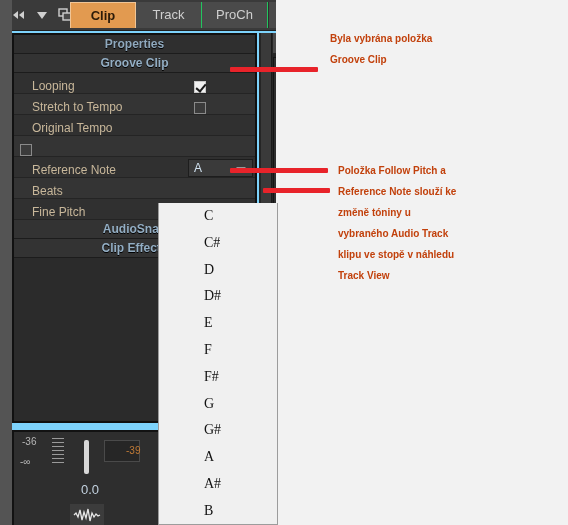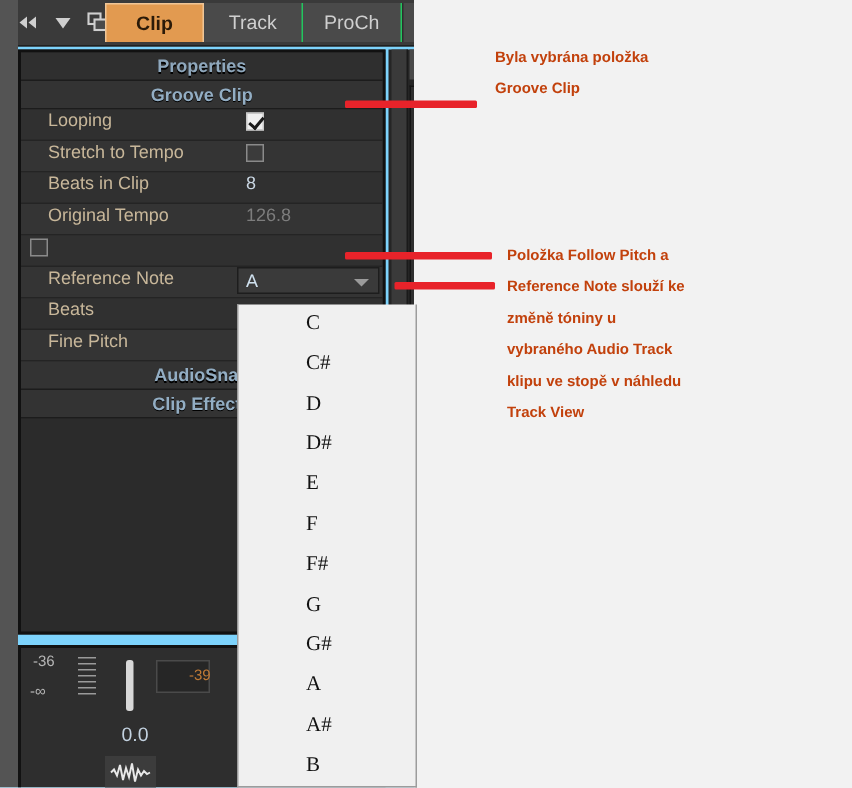--- a/index.html
+++ b/index.html
@@ -49,23 +49,24 @@
     background:#2b2b2b;border:2px solid #111;box-sizing:border-box;
   }
   .sec-head{
     height:18px;line-height:18px;text-align:center;
     font-size:12px;font-weight:bold;color:#8fa8bd;
     background:#2f2f2f;border-bottom:1px solid #1c1c1c;
     text-shadow:0 1px 0 #000;
   }
   .sec-head.sub{color:#93aec4;background:#333;}
   .prow{
-    height:20px;display:flex;align-items:flex-start;
+    height:20px;display:flex;align-items:flex-end;
     border-bottom:1px solid #242424;
     font-size:12px;
+    gap:30px;
   }
   .prow:nth-child(odd){background:#303030;}
   .prow:nth-child(even){background:#343434;}
   .plabel{
     width:144px;padding-left:18px;box-sizing:border-box;
     color:#c8b79a;white-space:nowrap;overflow:hidden;
   }
   .pval{
     flex:1;padding-left:6px;color:#c9d6e2;white-space:nowrap;
   }
@@ -172,28 +173,23 @@
       </div>
     </div>
 
     <div class="prow">
       <div class="plabel">Stretch to Tempo</div>
       <div class="pval">
         <span class="chk"></span>
       </div>
     </div>
 
-    <div class="prow">
-      <div class="plabel">Beats in Clip</div>
-      <div class="pval">8</div>
-    </div>
 
     <div class="prow">
       <div class="plabel">Original Tempo</div>
-      <div class="pval dim">126.8</div>
     </div>
 
     <div class="prow">
       <div class="pval">
         <span class="chk"></span>
       </div>
     </div>
 
     <div class="prow">
       <div class="plabel">Reference Note</div>

